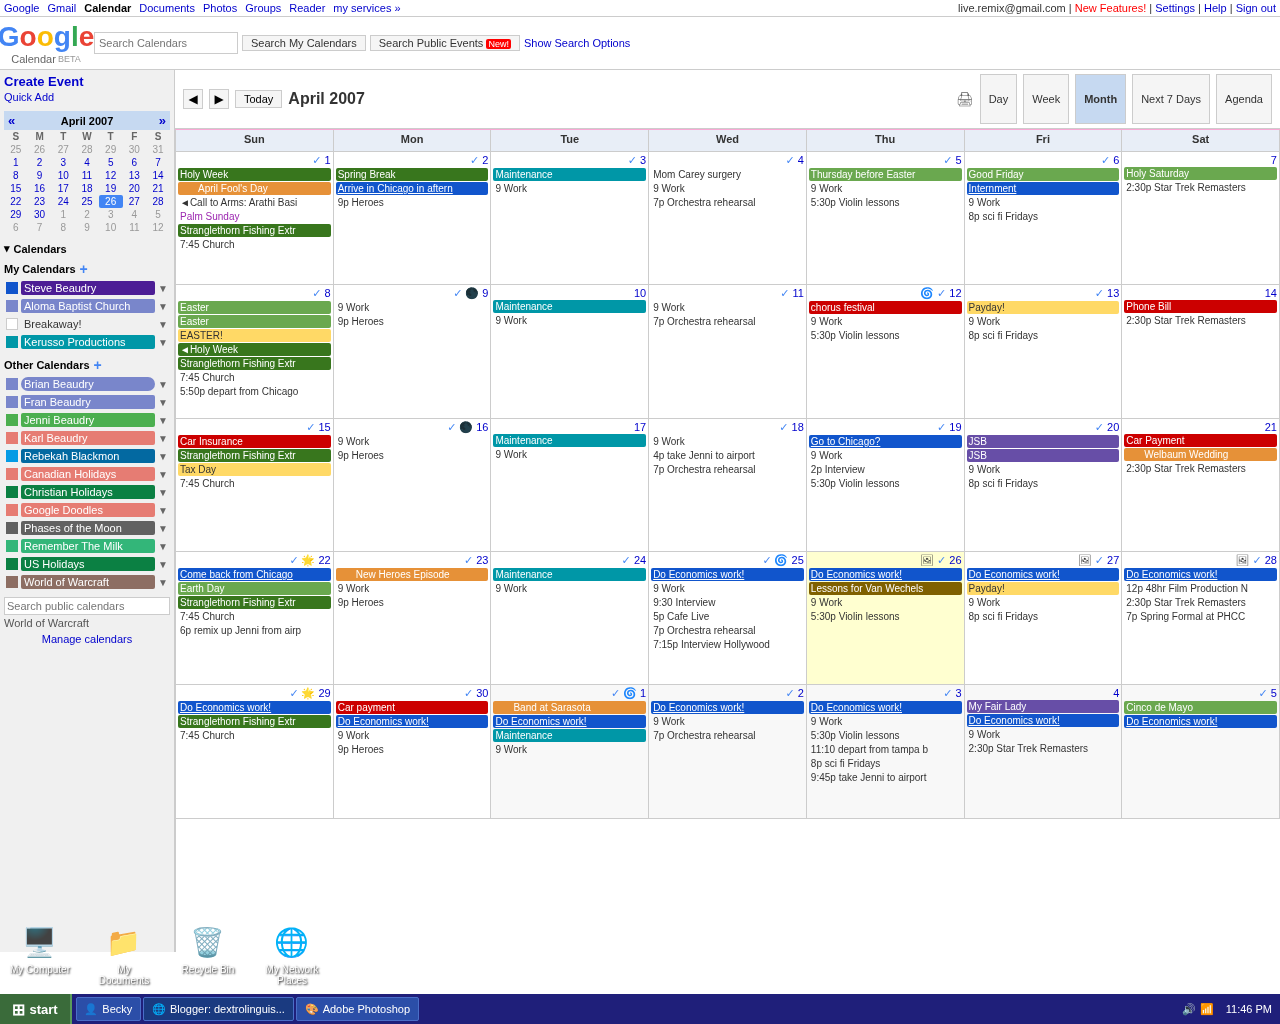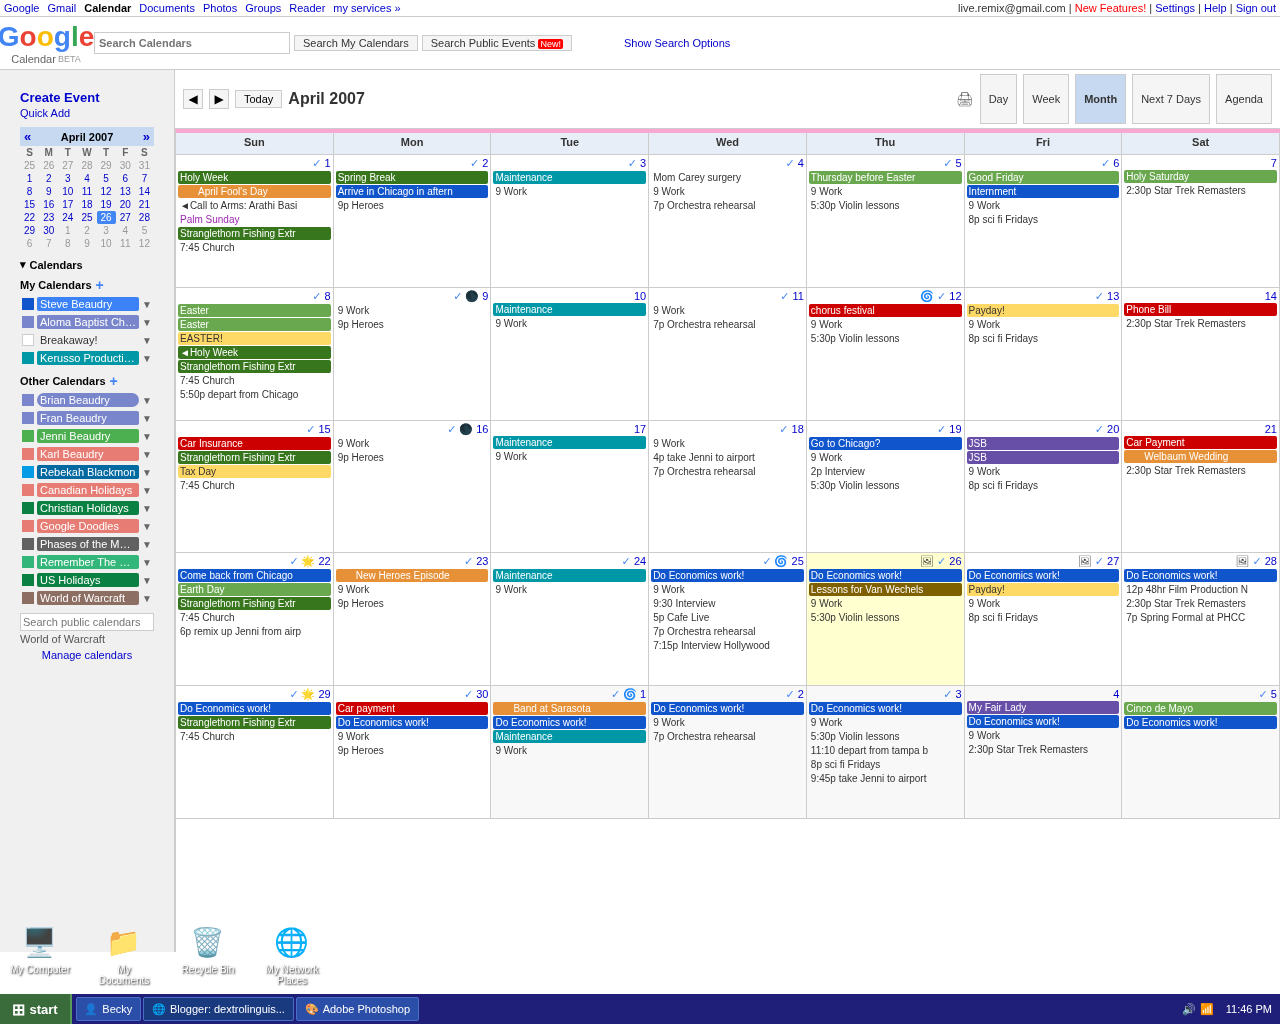--- a/index.html
+++ b/index.html
@@ -14,30 +14,30 @@
     #topbar-right a.red { color: red; }
 
     
     #header { display: flex; align-items: center; padding: 4px 6px; gap: 8px; border-bottom: 1px solid #ccc; background: #fff; }
     #logo { display: flex; flex-direction: column; align-items: center; width: 80px; }
     #logo-google { font-size: 28px; font-weight: bold; }
     .g { color: #4285f4; } .o1 { color: #ea4335; } .o2 { color: #fbbc05; } .og { color: #4285f4; } .ol { color: #34a853; } .oe { color: #ea4335; }
     #logo-cal { font-size: 11px; color: #666; }
     #logo-beta { font-size: 9px; color: #999; }
     #search-box { flex: 1; display: flex; gap: 4px; align-items: center; }
-    #search-input { width: 196px; height: 22px; border: 1px solid #ccc; padding: 2px 4px; font-size: 11px; font-weight: bold; }
+    #search-input { width: 144px; height: 22px; border: 1px solid #ccc; padding: 2px 4px; font-size: 11px; }
     .search-btn { height: 16px; background: #f5f5f5; border: 1px solid #ccc; padding: 0 8px; font-size: 11px; cursor: pointer; color: #333; }
     #new-badge { font-size: 9px; background: #f00; color: #fff; padding: 0 2px; border-radius: 2px; }
-    #show-search { color: #00c; font-size: 11px; cursor: pointer; margin-left: 48px; }
+    #show-search { color: #00c; font-size: 11px; cursor: pointer; }
 
     
     #main { display: flex; height: calc(1024px - 80px - 32px - 30px); }
 
     
-    #sidebar { width: 175px; min-width: 175px; padding: 20px; overflow-y: auto; border-right: 1px solid #ccc; background: #f0f0f0; }
+    #sidebar { width: 175px; min-width: 175px; padding: 4px; overflow-y: auto; border-right: 1px solid #ccc; background: #f0f0f0; }
     #create-event { color: #00c; font-size: 13px; font-weight: bold; text-decoration: none; display: block; margin-bottom: 2px; }
     #quick-add { color: #00c; font-size: 11px; text-decoration: none; display: block; margin-bottom: 8px; }
     .mini-cal { margin-bottom: 8px; }
     .mini-cal-header { display: flex; align-items: center; justify-content: space-between; background: #c6d9f1; padding: 2px 4px; font-weight: bold; font-size: 11px; }
     .mini-cal-nav { cursor: pointer; color: #00c; font-size: 13px; font-weight: bold; }
     .mini-cal-grid { width: 100%; border-collapse: collapse; font-size: 10px; }
     .mini-cal-grid th { text-align: center; padding: 1px; color: #666; }
     .mini-cal-grid td { text-align: center; padding: 1px 2px; cursor: pointer; color: #00c; }
     .mini-cal-grid td.today { background: #4285f4; color: #fff; border-radius: 2px; }
     .mini-cal-grid td.other-month { color: #999; }
@@ -58,30 +58,30 @@
     #cal-controls { display: flex; align-items: center; padding: 4px 8px; border-bottom: 1px solid #ccc; background: #fff; gap: 6px; }
     #nav-prev, #nav-next { background: #f5f5f5; border: 1px solid #ccc; width: 20px; height: 20px; cursor: pointer; display: flex; align-items: center; justify-content: center; font-size: 12px; }
     #today-btn { background: #f5f5f5; border: 1px solid #ccc; padding: 2px 8px; cursor: pointer; font-size: 11px; }
     #cal-title { font-size: 16px; font-weight: bold; color: #333; flex: 1; }
     .view-btn { background: #f5f5f5; border: 1px solid #ccc; padding: 18px 8px; cursor: pointer; font-size: 11px; color: #333; }
     .view-btn.active { background: #c6d9f1; font-weight: bold; }
     #print-icon { cursor: pointer; font-size: 14px; color: #666; }
 
     
     #calendar { flex: 1; overflow: hidden; display: flex; flex-direction: column; }
-    #cal-grid { flex: 1; display: grid; grid-template-columns: repeat(7, 1fr); grid-template-rows: 22px repeat(6, 1fr); border-left: 1px solid #ccc; border-top: 4px solid #f9a8d4; }
+    #cal-grid { flex: 1; display: grid; grid-template-columns: repeat(7, 1fr); grid-template-rows: 22px repeat(6, 1fr); border-left: 1px solid #ccc; border-top: 1px solid #f9a8d4; }
     .day-header { background: #e8eef7; border-right: 1px solid #ccc; border-bottom: 1px solid #ccc; text-align: center; padding: 3px; font-weight: bold; font-size: 11px; color: #333; }
     .day-cell { border-right: 1px solid #ccc; border-bottom: 1px solid #ccc; padding: 2px; vertical-align: top; overflow: hidden; position: relative; background: #fff; min-height: 120px; }
     .day-cell.other-month { background: #f8f8f8; }
     .day-cell.today { background: #ffffd0; }
     .day-num { font-size: 11px; color: #333; text-align: right; cursor: pointer; }
     .day-num a { color: #00c; text-decoration: none; }
     .event { font-size: 10px; padding: 1px 2px; margin: 1px 0; border-radius: 2px; overflow: hidden; white-space: nowrap; text-overflow: ellipsis; cursor: pointer; }
     .event-green { background: #38761d; color: #fff; }
-    .event-blue { background: #1155cc; color: #fff; }
+    .event-blue { background: #1155cc; color: #fff; text-decoration: underline; }
     .event-teal { background: #0097a7; color: #fff; }
     .event-red { background: #cc0000; color: #fff; }
     .event-orange { background: #e69138; color: #fff; padding-left: 20px; }
     .event-purple { background: #674ea7; color: #fff; }
     .event-olive { background: #7f6000; color: #fff; }
     .event-lime { background: #6aa84f; color: #fff; }
     .event-text { color: #333; background: none; font-size: 10px; }
     .event-yellow { background: #ffd966; color: #333; }
 
     
@@ -236,21 +236,21 @@
         <span>Calendars</span>
     </div>
 
     <div class="section-header">
       <span>My Calendars</span>
       <span class="add-btn">+</span>
     </div>
 
     <div class="calendar-item">
       <div class="cal-checkbox cal-checked" style="background:#1155cc;border:none;"></div>
-      <span class="cal-label" style="background:#3b82f6;color:#fff;">Steve Beaudry</span>
+      <span class="cal-label" style="background:#4c1d95;color:#fff;">Steve Beaudry</span>
       <span class="cal-arrow">▼</span>
     </div>
     <div class="calendar-item">
       <div class="cal-checkbox cal-checked" style="background:#7986cb;border:none;"></div>
       <span class="cal-label" style="background:#7986cb;color:#fff;">Aloma Baptist Church</span>
       <span class="cal-arrow">▼</span>
     </div>
     <div class="calendar-item">
       <div class="cal-checkbox" style="background:#fff;"></div>
       <span class="cal-label" style="background:transparent;color:#333;">Breakaway!</span>

